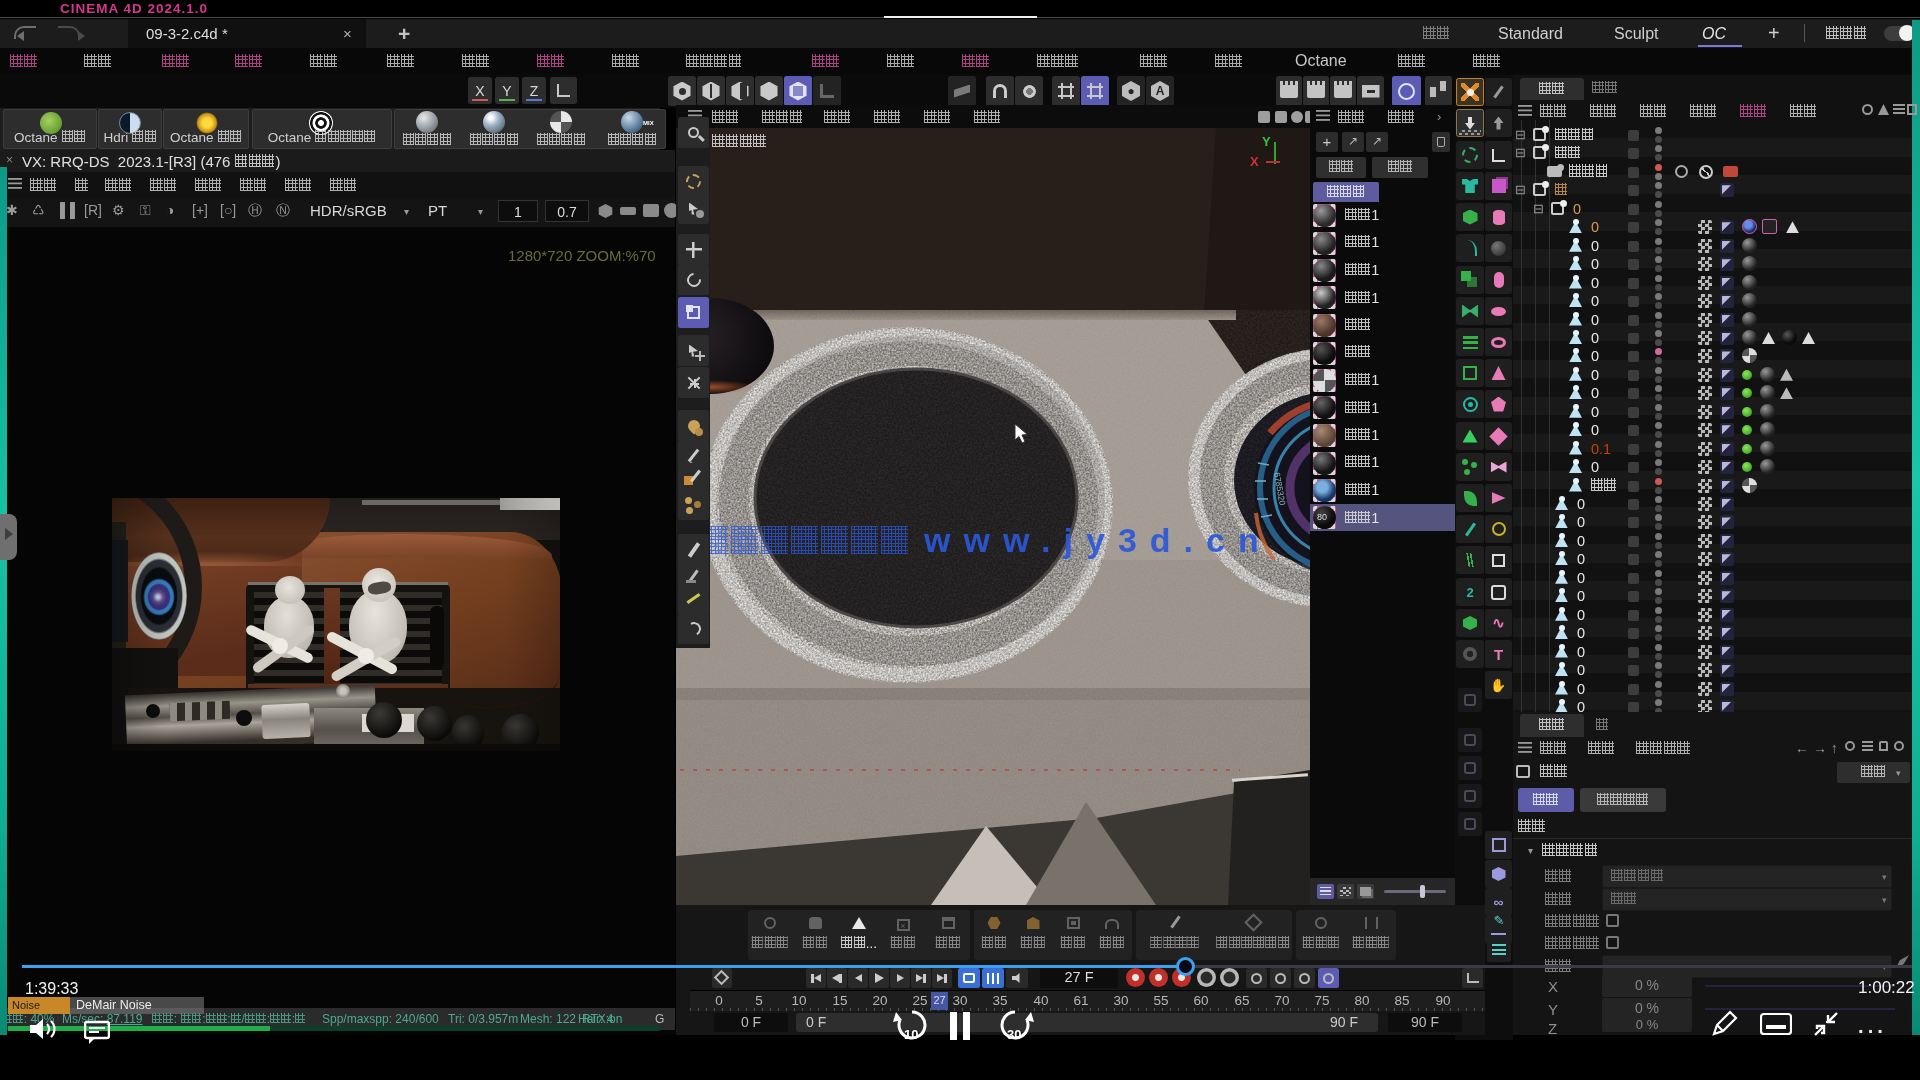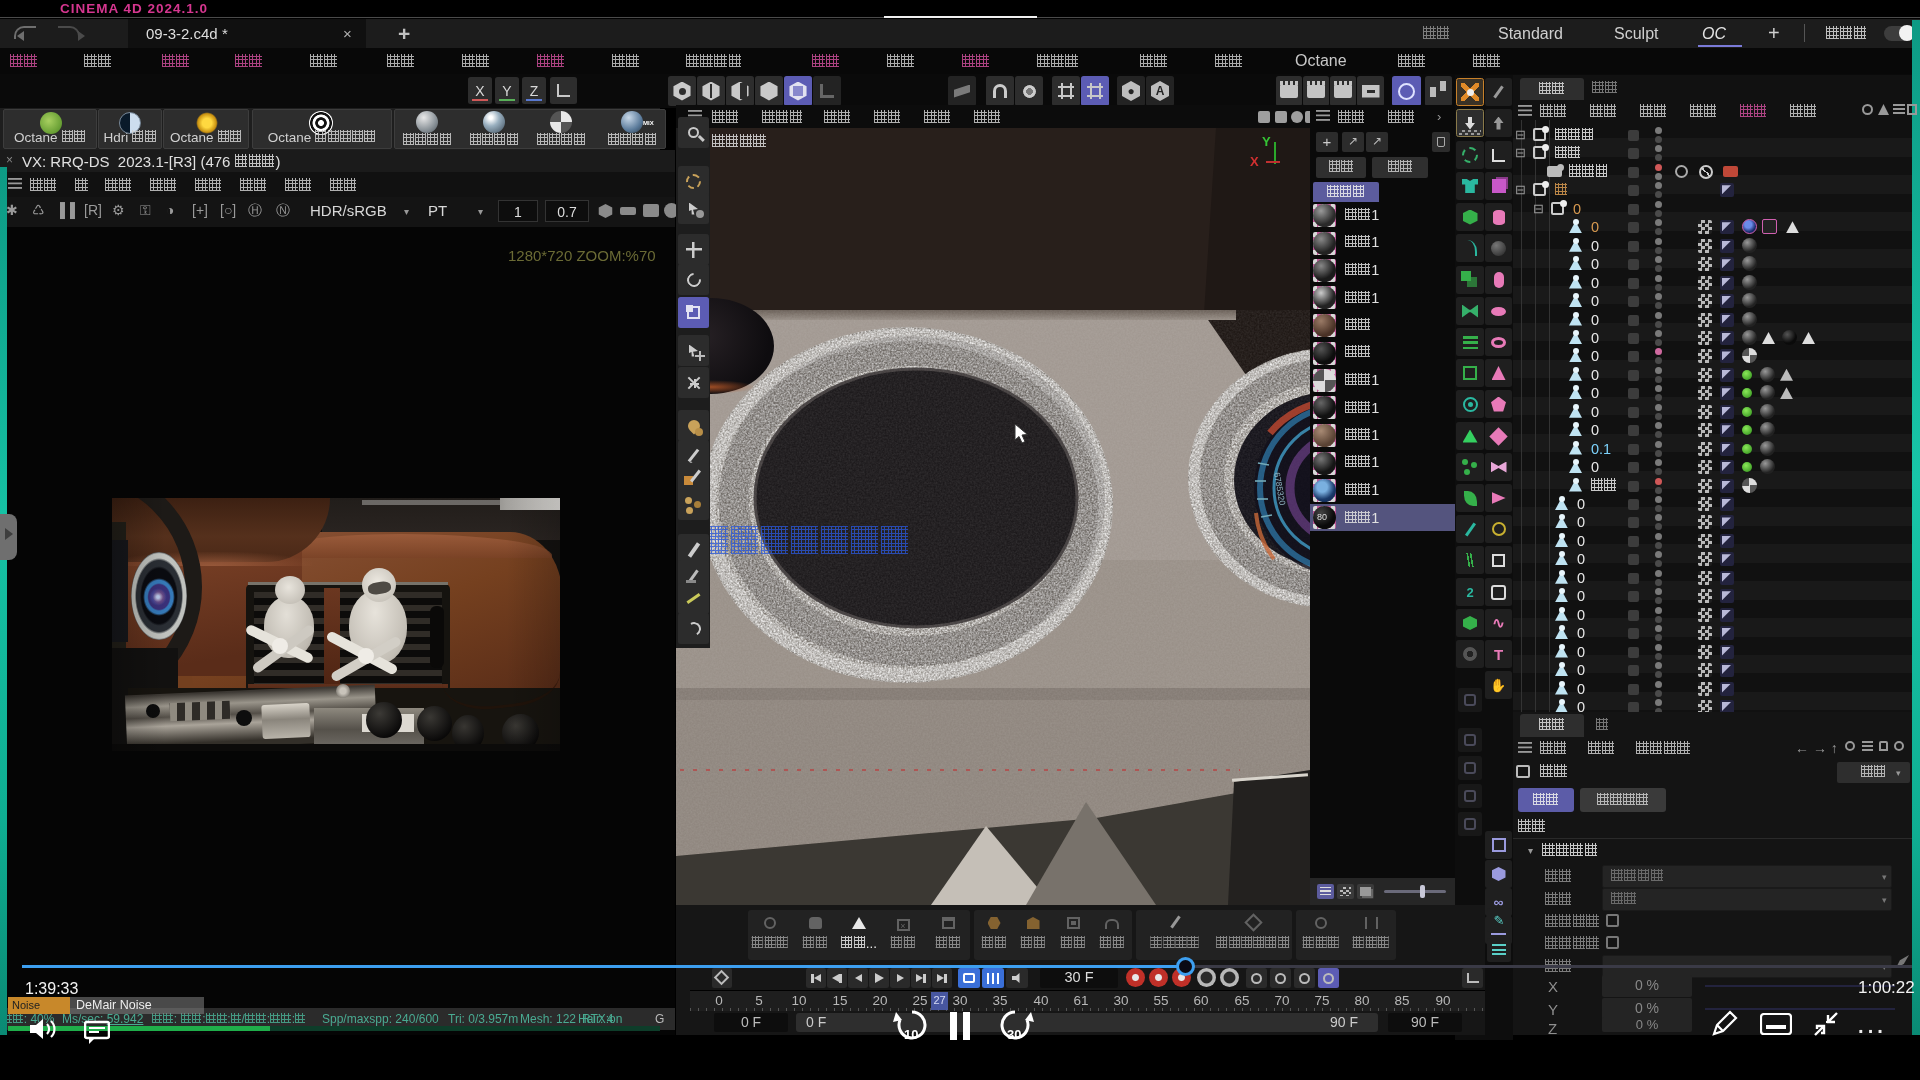--- a/index.html
+++ b/index.html
@@ -290,21 +290,21 @@
  <div class="a" style="left:305px;top:208px;width:35px;height:35px;border-radius:50%;background:radial-gradient(circle at 38% 32%,#3a3834,#090808 75%)"></div>
  <div class="a" style="left:340px;top:217px;width:32px;height:36px;border-radius:50%;background:radial-gradient(circle at 38% 32%,#383632,#080707 75%)"></div>
  <div class="a" style="left:390px;top:216px;width:37px;height:37px;border-radius:50%;background:radial-gradient(circle at 38% 32%,#3a3834,#090808 75%)"></div>
  <div class="a" style="left:330px;top:150px;width:118px;height:60px;border-radius:50%/60%;border-bottom:3px solid rgba(40,18,8,.55);transform:rotate(-6deg)"></div>
  <div class="a" style="left:0;top:246px;width:448px;height:7px;background:#0c0b0a"></div>
  <div class="a" style="left:0;top:0;width:448px;height:253px;background:linear-gradient(90deg,rgba(0,0,0,.25),transparent 12%,transparent 88%,rgba(0,0,0,.18))"></div>
 </div>
 
 <div class="a" style="left:0;top:1008px;width:675px;height:22px;background:#2b2b2b;color:#49ab92;font-size:12px;white-space:nowrap;overflow:hidden">
  <span style="position:absolute;left:2px;top:4px"><b class="z"><i></i><i></i></b>: 40%</span>
- <span style="position:absolute;left:62px;top:4px">Ms/sec: <span style="text-decoration:underline">59.942</span></span>
+ <span style="position:absolute;left:62px;top:4px">Ms/sec: <span style="text-decoration:underline">87.119</span></span>
  <span style="position:absolute;left:152px;top:4px"><b class="z"><i></i><i></i></b>: <b class="z"><i></i><i></i></b>:<b class="z"><i></i><i></i></b>:<b class="z"><i></i></b>/<b class="z"><i></i><i></i></b>:<b class="z"><i></i><i></i></b>:<b class="z"><i></i></b></span>
  <span style="position:absolute;left:322px;top:4px">Spp/maxspp: 240/600</span>
  <span style="position:absolute;left:448px;top:4px">Tri: 0/3.957m</span>
  <span style="position:absolute;left:520px;top:4px">Mesh: 122</span>
  <span style="position:absolute;left:578px;top:4px">Hair: 4</span>
  <span style="position:absolute;left:582px;top:4px">RTX:on</span>
  <span style="position:absolute;left:655px;top:4px;color:#bbb">G</span>
 </div>
 <div class="a" style="left:8px;top:1026px;width:262px;height:5px;background:#1fae4a"></div>
 <div class="a" style="left:270px;top:1026px;width:390px;height:5px;background:#0e3d2a"></div>
@@ -395,20 +395,21 @@
  </svg>
 
  <div class="a" style="left:4px;top:641px;width:560px;height:2px;background:repeating-linear-gradient(90deg,#b84040 0 4px,transparent 4px 13px);opacity:.7"></div>
  <div class="a" style="left:0;top:630px;width:634px;height:147px;background:#3b3833;clip-path:polygon(0 98px,420px 60px,634px 22px,634px 147px,0 147px)"></div>
  <div class="a" style="left:0;top:630px;width:634px;height:147px;background:#c5bfb7;clip-path:polygon(255px 147px,310px 68px,376px 147px)"></div>
  <div class="a" style="left:0;top:630px;width:634px;height:147px;background:#78726b;clip-path:polygon(350px 147px,410px 44px,480px 147px)"></div>
  <div class="a" style="left:0;top:630px;width:634px;height:147px;background:#23211f;clip-path:polygon(552px 147px,558px 24px,634px 12px,634px 147px)"></div>
  <div class="a" style="left:556px;top:648px;width:76px;height:3px;background:#d8d4cc;transform:rotate(-4deg)"></div>
 
  <div class="a" style="left:24px;top:396px;color:#2b58d8;font-weight:bold;font-size:33px;opacity:.92"><b class="z"><i></i><i></i><i></i><i></i><i></i><i></i><i></i></b></div>
+ <div class="a" style="left:248px;top:393px;color:#2b58d8;font-weight:bold;font-size:34px;letter-spacing:13px;opacity:.92">www.jy3d.cn</div>
 
  <svg class="a" style="left:338px;top:295px" width="16" height="22" viewBox="0 0 16 22">
   <path d="M1 1 L1 17 L5 13.5 L8 20 L11 18.6 L8 12 L13.5 11.5 Z" fill="#fff" stroke="#333" stroke-width="1"></path>
  </svg>
 
  <div class="a" style="left:586px;top:6px;color:#35c435;font-size:13px;font-weight:bold">Y</div>
  <div class="a" style="left:598px;top:14px;width:2px;height:22px;background:#2ba82b"></div>
  <div class="a" style="left:574px;top:26px;color:#d03030;font-size:13px;font-weight:bold">X</div>
  <div class="a" style="left:590px;top:33px;width:14px;height:2px;background:#c03030"></div>
  <div class="a" style="left:36px;top:5px;font-size:15px;color:#ddd"><b class="z"><i></i><i></i><i></i><i></i></b></div>
@@ -950,21 +951,21 @@
         <span style="position:absolute;left:185px;top:2px;width:14px;height:14px;background:repeating-conic-gradient(#b9b9b9 0 25%,#1e1e1e 0 50%) 0 0/7px 7px;border-radius:2px"></span>
         <span style="position:absolute;left:207px;top:2px;width:14px;height:14px;background:#23233e;border-radius:2px">
           <span style="position:absolute;left:2px;top:2px;width:9px;height:9px;background:#b8b8d8;clip-path:polygon(0 0,100% 0,0 100%)"></span>
         </span>
         <span style="position:absolute;left:229px;top:4px;width:10px;height:10px;border-radius:50%;background:radial-gradient(circle at 40% 35%,#8ae858,#2a8a18)"></span>
         <span style="position:absolute;left:247px;top:1px;width:15px;height:15px;border-radius:50%;background:radial-gradient(circle at 35% 30%,#999,#222 65%);"></span>
       </div>
 <div class="a" style="left:0;top:319.6px;width:399px;height:18px">
         <span style="position:absolute;left:56px;top:3px;width:13px;height:12px;background:#bfe3f2;clip-path:polygon(50% 0,100% 100%,0 100%)"></span>
         <span style="position:absolute;left:60px;top:1px;width:6px;height:6px;border-radius:50%;background:#e8f6fc"></span>
-        <span style="position:absolute;left:78px;top:1px;font-size:14.5px;color:#7dd3fc">0.1</span>
+        <span style="position:absolute;left:78px;top:1px;font-size:14.5px;color:#c2410c">0.1</span>
         <span style="position:absolute;left:115px;top:4px;width:11px;height:11px;background:#3c3c3c;border-radius:2px"></span>
         <span style="position:absolute;left:142px;top:1px;width:7px;height:7px;border-radius:50%;background:#7a7a7a"></span>
         <span style="position:absolute;left:142px;top:10px;width:7px;height:7px;border-radius:50%;background:#4a4a4a"></span>
         <span style="position:absolute;left:185px;top:2px;width:14px;height:14px;background:repeating-conic-gradient(#b9b9b9 0 25%,#1e1e1e 0 50%) 0 0/7px 7px;border-radius:2px"></span>
         <span style="position:absolute;left:207px;top:2px;width:14px;height:14px;background:#23233e;border-radius:2px">
           <span style="position:absolute;left:2px;top:2px;width:9px;height:9px;background:#b8b8d8;clip-path:polygon(0 0,100% 0,0 100%)"></span>
         </span>
         <span style="position:absolute;left:229px;top:4px;width:10px;height:10px;border-radius:50%;background:radial-gradient(circle at 40% 35%,#8ae858,#2a8a18)"></span>
         <span style="position:absolute;left:247px;top:1px;width:15px;height:15px;border-radius:50%;background:radial-gradient(circle at 35% 30%,#999,#222 65%);"></span>
       </div>
@@ -1249,21 +1250,21 @@
 
 <div class="ic" style="left:958px;top:968px;width:22px;height:20px;background:#3a6fd8">
       <span style="width:12px;height:10px;border:2px solid #fff;border-radius:2px;display:inline-block"></span>
     </div>
 <div class="ic" style="left:982px;top:968px;width:22px;height:20px;background:#3a6fd8">
       <span style="width:12px;height:11px;background:repeating-linear-gradient(90deg,#fff 0 2px,transparent 2px 5px);display:inline-block"></span>
     </div>
 <div class="ic" style="left:1006px;top:968px;width:22px;height:20px;background:#2a2a2a">
       <span style="width:10px;height:10px;background:#ccc;clip-path:polygon(0 30%,40% 30%,75% 0,75% 100%,40% 70%,0 70%);display:inline-block"></span>
     </div>
-<div class="a" style="left:1040px;top:968px;width:78px;height:20px;background:#0d0d0d;border-radius:2px;color:#ddd;font-size:14.5px;text-align:center;padding-top:1px">30 F</div>
+<div class="a" style="left:1040px;top:968px;width:78px;height:20px;background:#0d0d0d;border-radius:2px;color:#ddd;font-size:14.5px;text-align:center;padding-top:1px">27 F</div>
 
 <div class="a" style="left:1126px;top:968px;width:19px;height:19px;border-radius:50%;background:radial-gradient(circle,#e8e8e8 22%,#c03028 30% 90%,#7a1a12)"></div>
 <div class="a" style="left:1149px;top:968px;width:19px;height:19px;border-radius:50%;background:radial-gradient(circle,#e8e8e8 22%,#c03028 30% 90%,#7a1a12)"></div>
 <div class="a" style="left:1172px;top:968px;width:19px;height:19px;border-radius:50%;background:radial-gradient(circle,#e8e8e8 22%,#c03028 30% 90%,#7a1a12)"></div>
 <div class="a" style="left:1197px;top:968px;width:19px;height:19px;border-radius:50%;background:radial-gradient(circle,#2a2a2a 40%,#b8b8b8 48% 90%,#555)"></div>
 <div class="a" style="left:1220px;top:968px;width:19px;height:19px;border-radius:50%;background:radial-gradient(circle,#2a2a2a 40%,#b8b8b8 48% 90%,#555)"></div>
 <div class="ic" style="left:1246px;top:968px;width:21px;height:20px;background:#2a2a2a">
       <span style="width:11px;height:11px;border:2px solid #bbb;border-radius:50%;display:inline-block"></span>
     </div>
 <div class="ic" style="left:1270px;top:968px;width:21px;height:20px;background:#2a2a2a">

